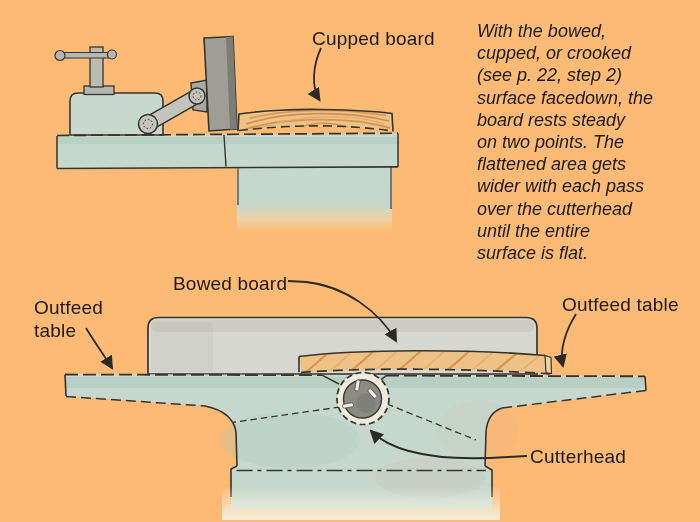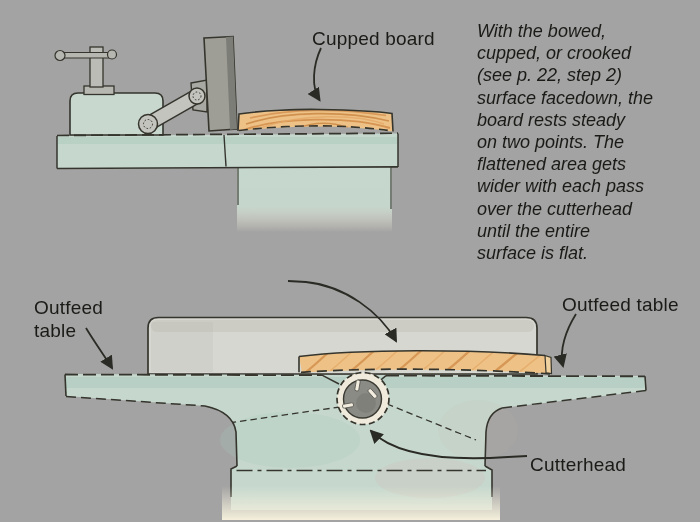--- a/index.html
+++ b/index.html
@@ -1,19 +1,19 @@
 <!DOCTYPE html>
 <html><head>
 <meta charset="utf-8">
 <style>
   html,body{margin:0;padding:0;background:#e8e4d4;}
   .canvas{
     position:relative;
     width:700px;height:522px;
-    background:#a3a3a3;
+    background:#fdba74;
     overflow:hidden;
     font-family:"Liberation Sans","DejaVu Sans",sans-serif;
   }
   .canvas svg{position:absolute;left:0;top:0;}
   .label{
     position:absolute;
     color:#1a1a17;
     font-size:19px;
     line-height:23px;
     letter-spacing:.2px;
@@ -174,18 +174,19 @@
 (see p. 22, step 2)
 surface facedown, the
 board rests steady
 on two points. The
 flattened area gets
 wider with each pass
 over the cutterhead
 until the entire
 surface is flat.</div>
 
+<div class="label" style="left:173px;top:272px;">Bowed board</div>
 <div class="label" style="left:34px;top:296px;">Outfeed
 table</div>
 <div class="label" style="left:562px;top:293px;">Outfeed table</div>
-<div class="label" style="left:530px;top:445px;margin-top:8px;">Cutterhead</div>
+<div class="label" style="left:530px;top:445px;">Cutterhead</div>
 
 </div>
 
 </body></html>

